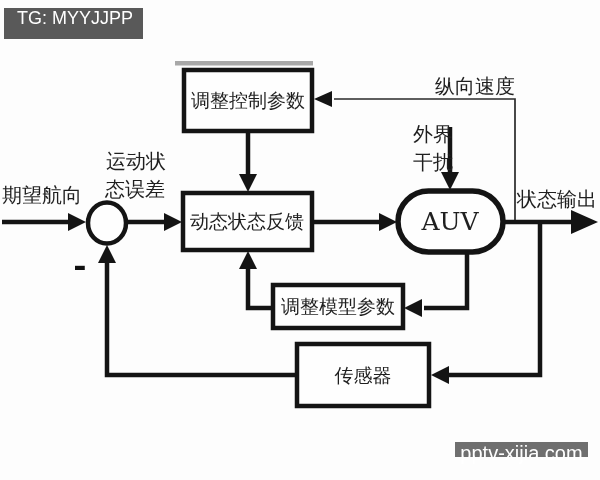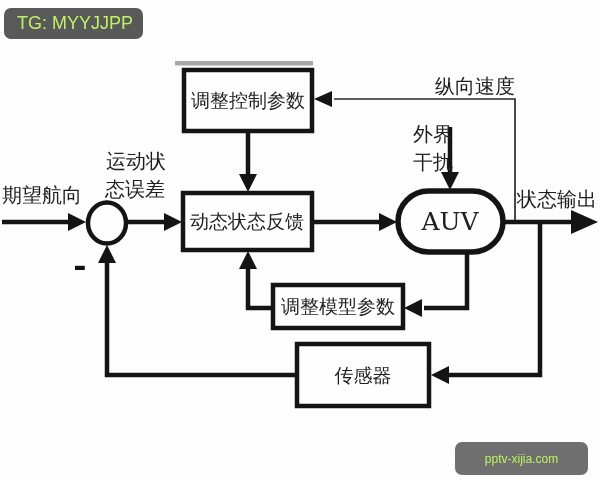--- a/index.html
+++ b/index.html
@@ -10,25 +10,25 @@
   .thin{stroke:#2a2a2a;stroke-width:1.7;fill:none;}
   .head{fill:#141414;stroke:none;}
   .node{fill:#fefefe;stroke:#141414;stroke-width:4.5;}
   .stadium{fill:#fefefe;stroke:#141414;stroke-width:5.5;}
   .sum{fill:#fefefe;stroke:#141414;stroke-width:4.5;}
   .cn{font-family:"DejaVu Serif","Liberation Serif",serif;fill:#1f1f1f;font-size:20px;}
   .cn-node{font-family:"DejaVu Serif","Liberation Serif",serif;fill:#1f1f1f;font-size:19px;}
   .auv-txt{font-family:"DejaVu Serif","Liberation Serif",serif;fill:#1f1f1f;font-size:25px;}
   .minus{font-family:"DejaVu Serif","Liberation Serif",serif;fill:#111;font-size:32px;font-weight:bold;}
   .fade-bar{fill:#a8a8a8;}
-  .badge{position:absolute;color:#bef264;display:flex;align-items:center;border-radius:7px;}
+  .badge{position:absolute;color:#ffffff;display:flex;}
   #tg-badge{left:4px;top:8px;width:139px;height:31px;background:#595959;
             font-size:18px;padding-left:13px;box-sizing:border-box;}
-  #wm-badge{left:455px;top:442px;width:133px;height:33px;background:#6f6f6f;
-            font-size:12px;justify-content:center;}
+  #wm-badge{left:455px;top:442px;width:133px;height:15px;background:#6f6f6f;
+            font-size:20px;justify-content:center;}
 </style>
 </head>
 <body>
 
 <div id="stage">
 
   <svg width="600" height="480" viewBox="0 0 600 480">
 
     <rect class="fade-bar" x="175" y="61" width="138" height="4.5"></rect>
 

